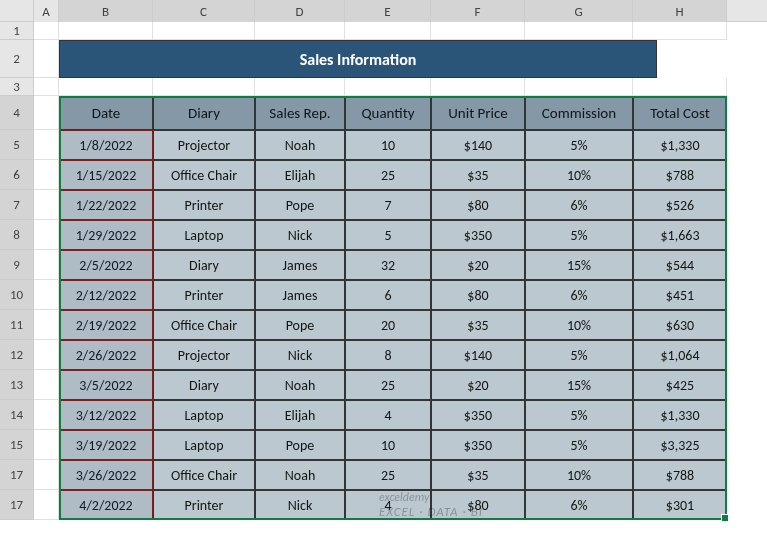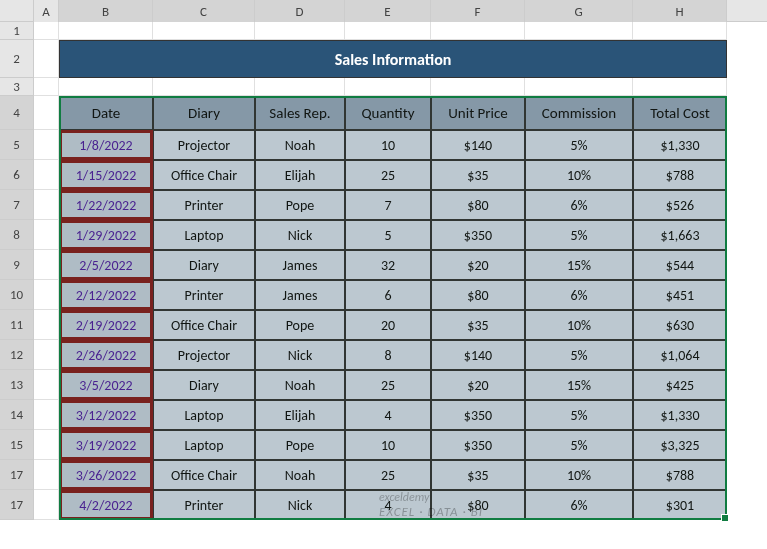--- a/index.html
+++ b/index.html
@@ -88,22 +88,22 @@
     }
     .header-cell {
       background: #8c9aad;
       color: #111;
       font-weight: normal;
       font-size: 15px;
       border: 1px solid #333;
     }
     .data-cell-a {
       background: #b8c0cd;
-      border: 3px solid #7f1d1d;
-      color: #4c1d95;
+      border: 1px solid #7f1d1d;
+      color: #0f172a;
     }
     .data-cell-b {
       background: #c6cdd8;
       border: 1px solid #333;
       color: #111;
     }
     .selection {
       position: absolute;
       border: 2px solid #107c41;
       background: rgba(16,124,65,0.05);
@@ -172,21 +172,21 @@
         <div class="cell cC r1"></div>
         <div class="cell cD r1"></div>
         <div class="cell cE r1"></div>
         <div class="cell cF r1"></div>
         <div class="cell cG r1"></div>
         <div class="cell cH r1"></div>
       </div>
 
       <div class="grid-row">
         <div class="cell cA r2"></div>
-        <div class="cell title-cell r2" style="width:668px">Sales Information</div>
+        <div class="cell title-cell r2" style="width:598px">Sales Information</div>
       </div>
 
       <div class="grid-row">
         <div class="cell cA r3"></div>
         <div class="cell cB r3"></div>
         <div class="cell cC r3"></div>
         <div class="cell cD r3"></div>
         <div class="cell cE r3"></div>
         <div class="cell cF r3"></div>
         <div class="cell cG r3"></div>

